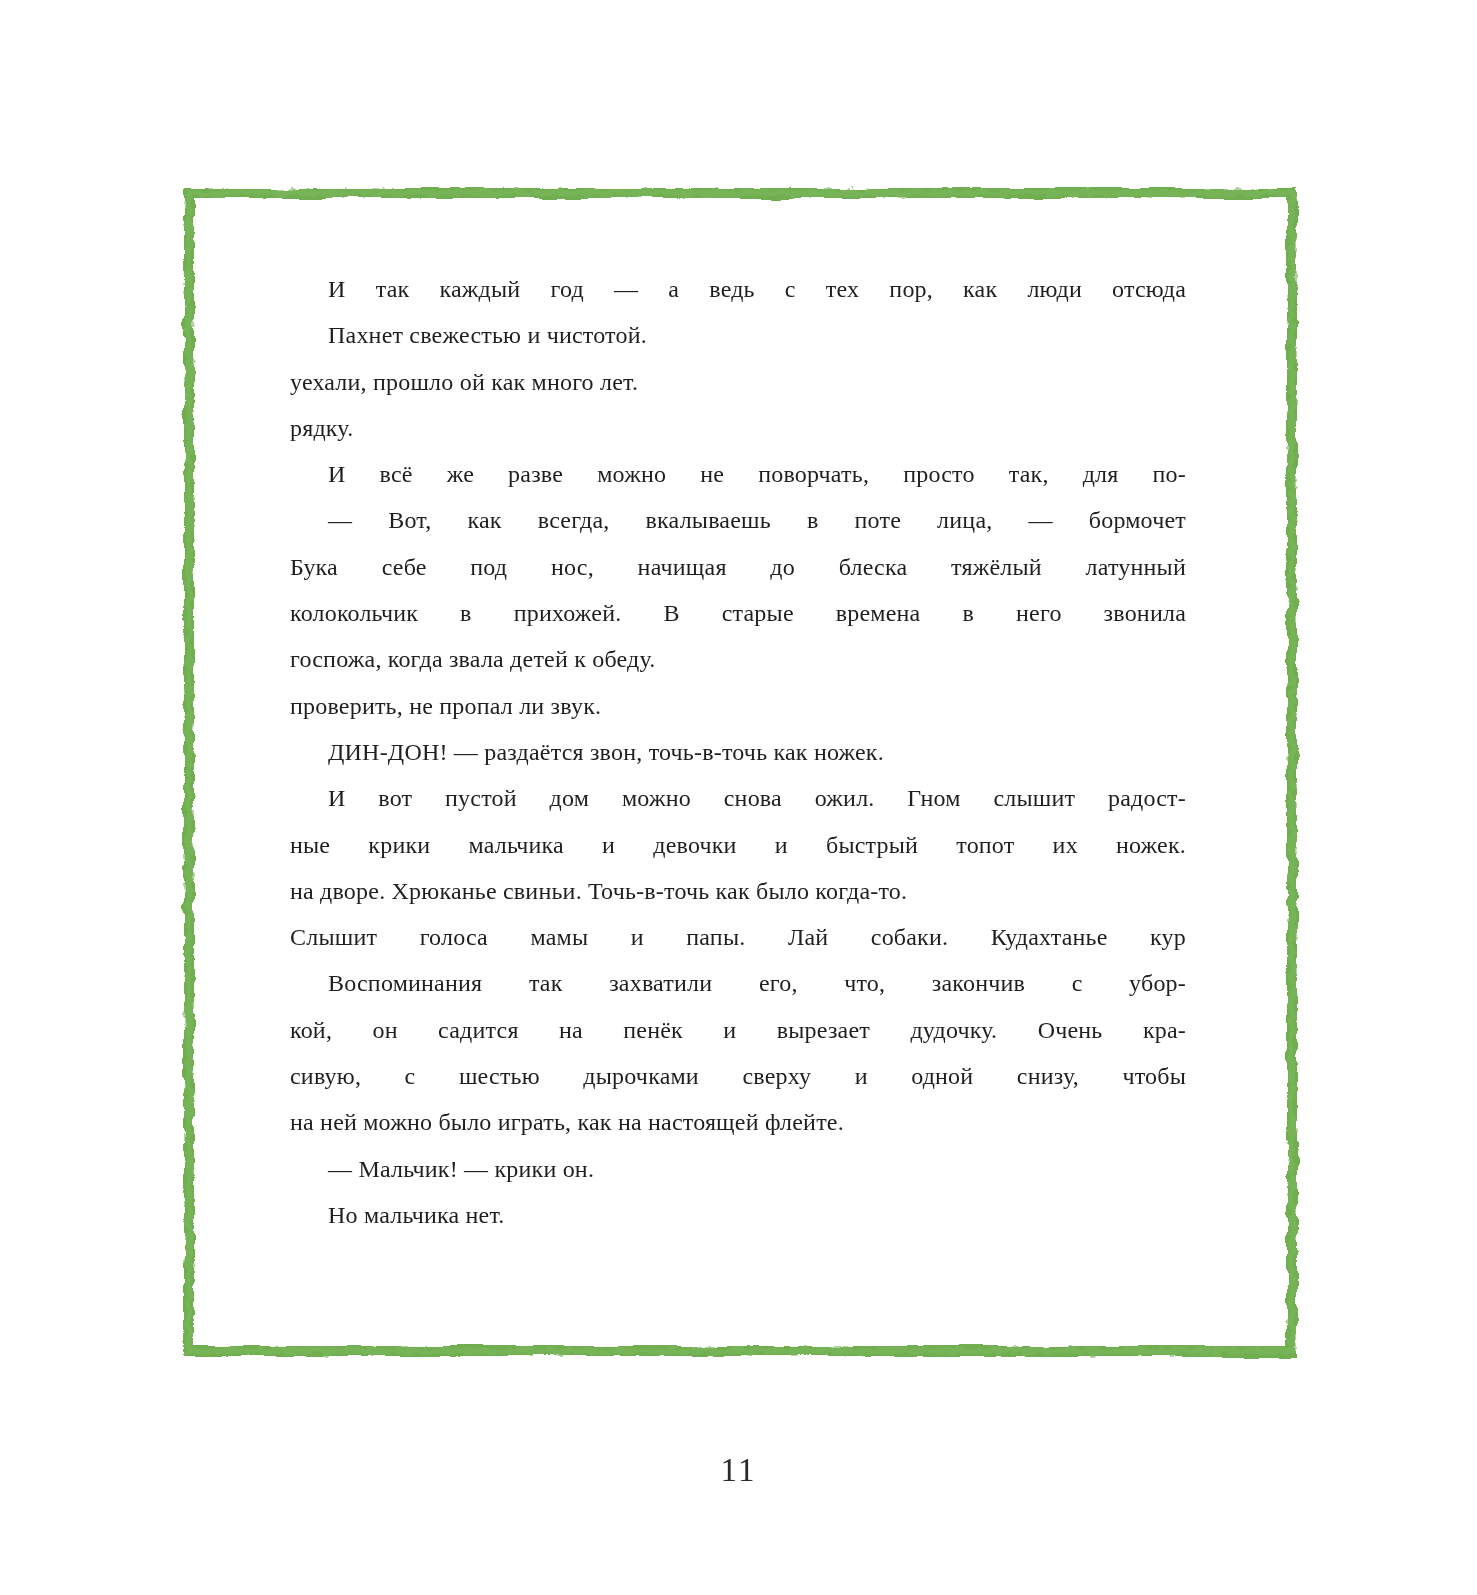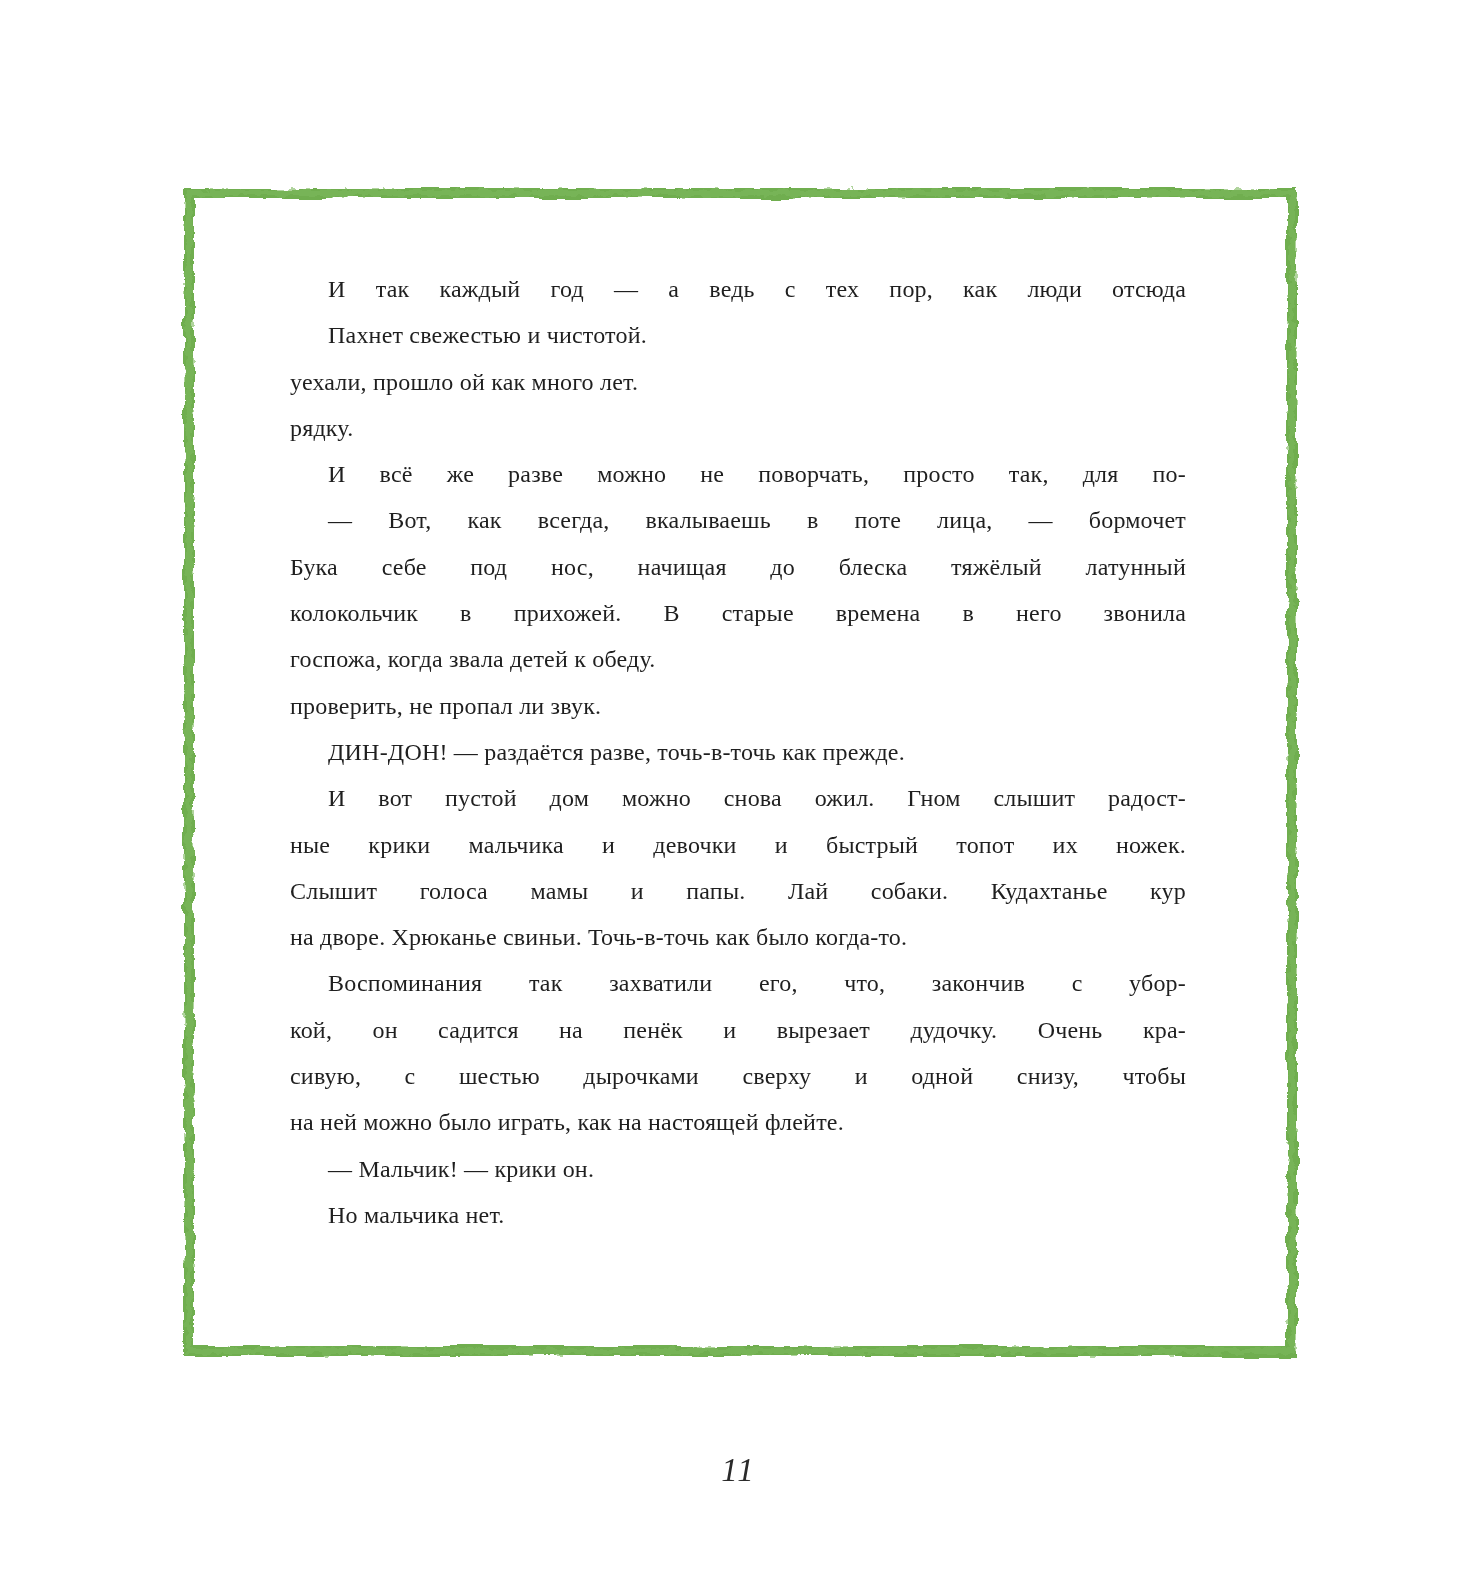--- a/index.html
+++ b/index.html
@@ -44,21 +44,20 @@
   .text-block .line.ind {
     text-indent: 38px;
   }
   .page-number {
     position: absolute;
     left: 0;
     top: 1452px;
     width: 1477px;
     text-align: center;
     font-size: 33px;
-    font-style: italic;
     color: #2a2a2a;
     letter-spacing: 2px;
   }
 </style>
 </head>
 <body>
 
 <div class="canvas">
 
   <svg class="frame-svg" viewBox="0 0 1477 1595" xmlns="http://www.w3.org/2000/svg">
@@ -80,25 +79,25 @@
       <div class="line just ind">И так каждый год — а ведь с тех пор, как люди отсюда</div>
       <div class="line ind">Пахнет свежестью и чистотой.</div>
       <div class="line">уехали, прошло ой как много лет.</div>
       <div class="line">рядку.</div>
       <div class="line just ind">И всё же разве можно не поворчать, просто так, для по-</div>
       <div class="line just ind">— Вот, как всегда, вкалываешь в поте лица, — бормочет</div>
       <div class="line just">Бука себе под нос, начищая до блеска тяжёлый латунный</div>
       <div class="line just">колокольчик в прихожей. В старые времена в него звонила</div>
       <div class="line">госпожа, когда звала детей к обеду.</div>
       <div class="line">проверить, не пропал ли звук.</div>
-      <div class="line ind">ДИН-ДОН! — раздаётся разве, точь-в-точь как прежде.</div>
+      <div class="line ind">ДИН-ДОН! — раздаётся звон, точь-в-точь как ножек.</div>
       <div class="line just ind">И вот пустой дом можно снова ожил. Гном слышит радост-</div>
       <div class="line just">ные крики мальчика и девочки и быстрый топот их ножек.</div>
+      <div class="line">на дворе. Хрюканье свиньи. Точь-в-точь как было когда-то.</div>
       <div class="line just">Слышит голоса мамы и папы. Лай собаки. Кудахтанье кур</div>
-      <div class="line">на дворе. Хрюканье свиньи. Точь-в-точь как было когда-то.</div>
       <div class="line just ind">Воспоминания так захватили его, что, закончив с убор-</div>
       <div class="line just">кой, он садится на пенёк и вырезает дудочку. Очень кра-</div>
       <div class="line just">сивую, с шестью дырочками сверху и одной снизу, чтобы</div>
       <div class="line">на ней можно было играть, как на настоящей флейте.</div>
       <div class="line ind">— Мальчик! — крики он.</div>
       <div class="line ind">Но мальчика нет.</div>
     </div>
 
   <div class="page-number">11</div>
 

